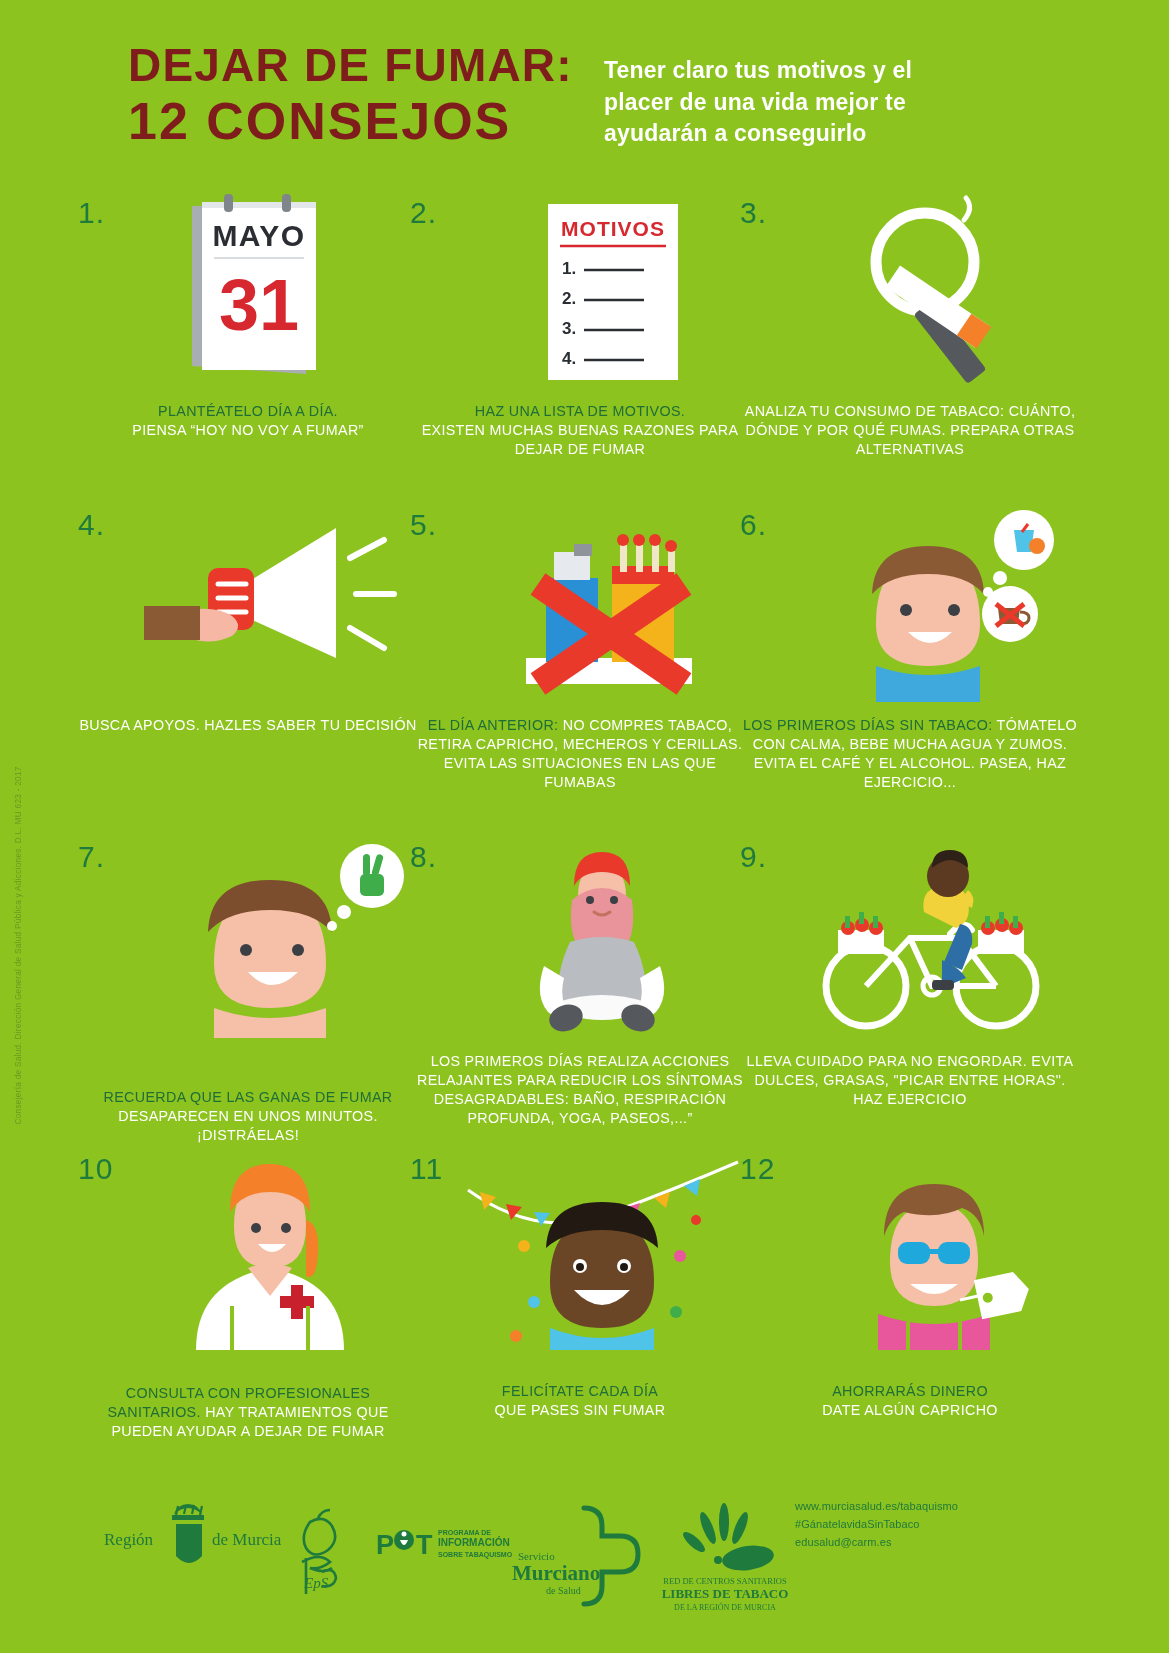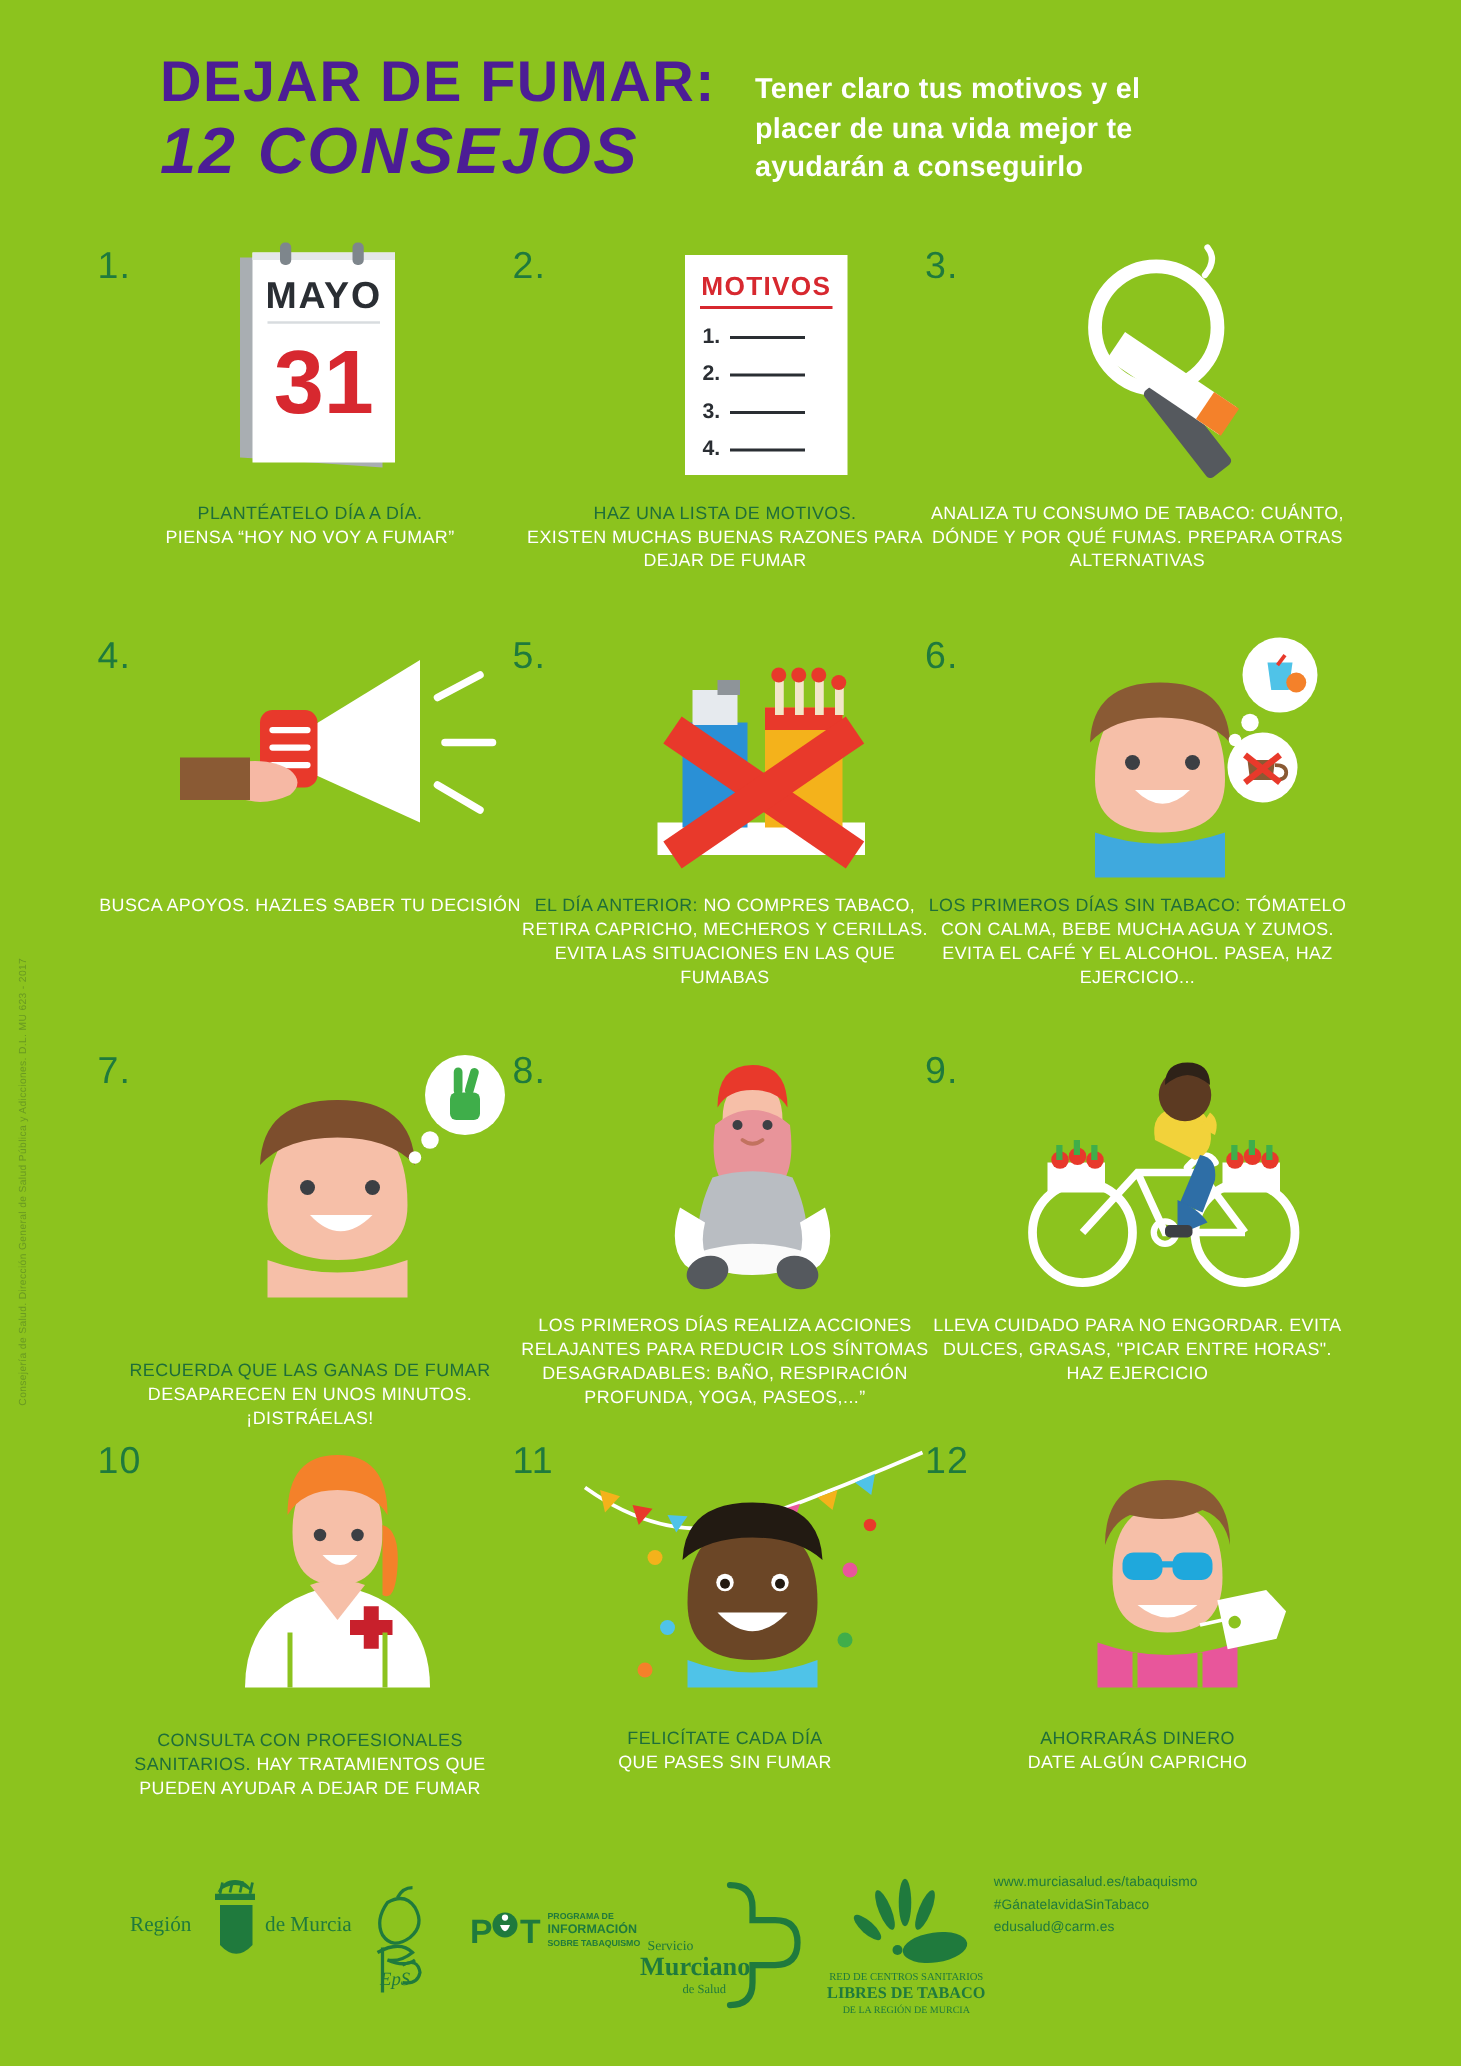--- a/index.html
+++ b/index.html
@@ -12,24 +12,24 @@
   #poster {
     position: relative;
     width: 1169px; height: 1653px;
     background: #8CC31E;
   }
 
   
   #header { position:absolute; left:0; top:0; width:1169px; height:178px; }
   #title-block { position:absolute; left:128px; top:40px; width:440px; }
   .title-line {
-    font-size: 46px; font-weight: 700; color:#4c1d95;
+    font-size: 46px; font-weight: 700; color:#7f1d1d;
     letter-spacing: 1.2px; line-height: 1.12; white-space: nowrap;
   }
-  .title-line.big { font-size: 52px; letter-spacing: 2px; font-style: italic; }
+  .title-line.big { font-size: 52px; letter-spacing: 2px; }
   #subtitle-block { position:absolute; left:604px; top:55px; width:420px; }
   .subtitle-line {
     font-size: 23px; font-weight: 700; color:#FFFFFF;
     line-height: 1.38; letter-spacing: .2px;
   }
 
   
   .card { position:absolute; width:340px; }
   .card-num {
     position:absolute; top:0; left:0;

